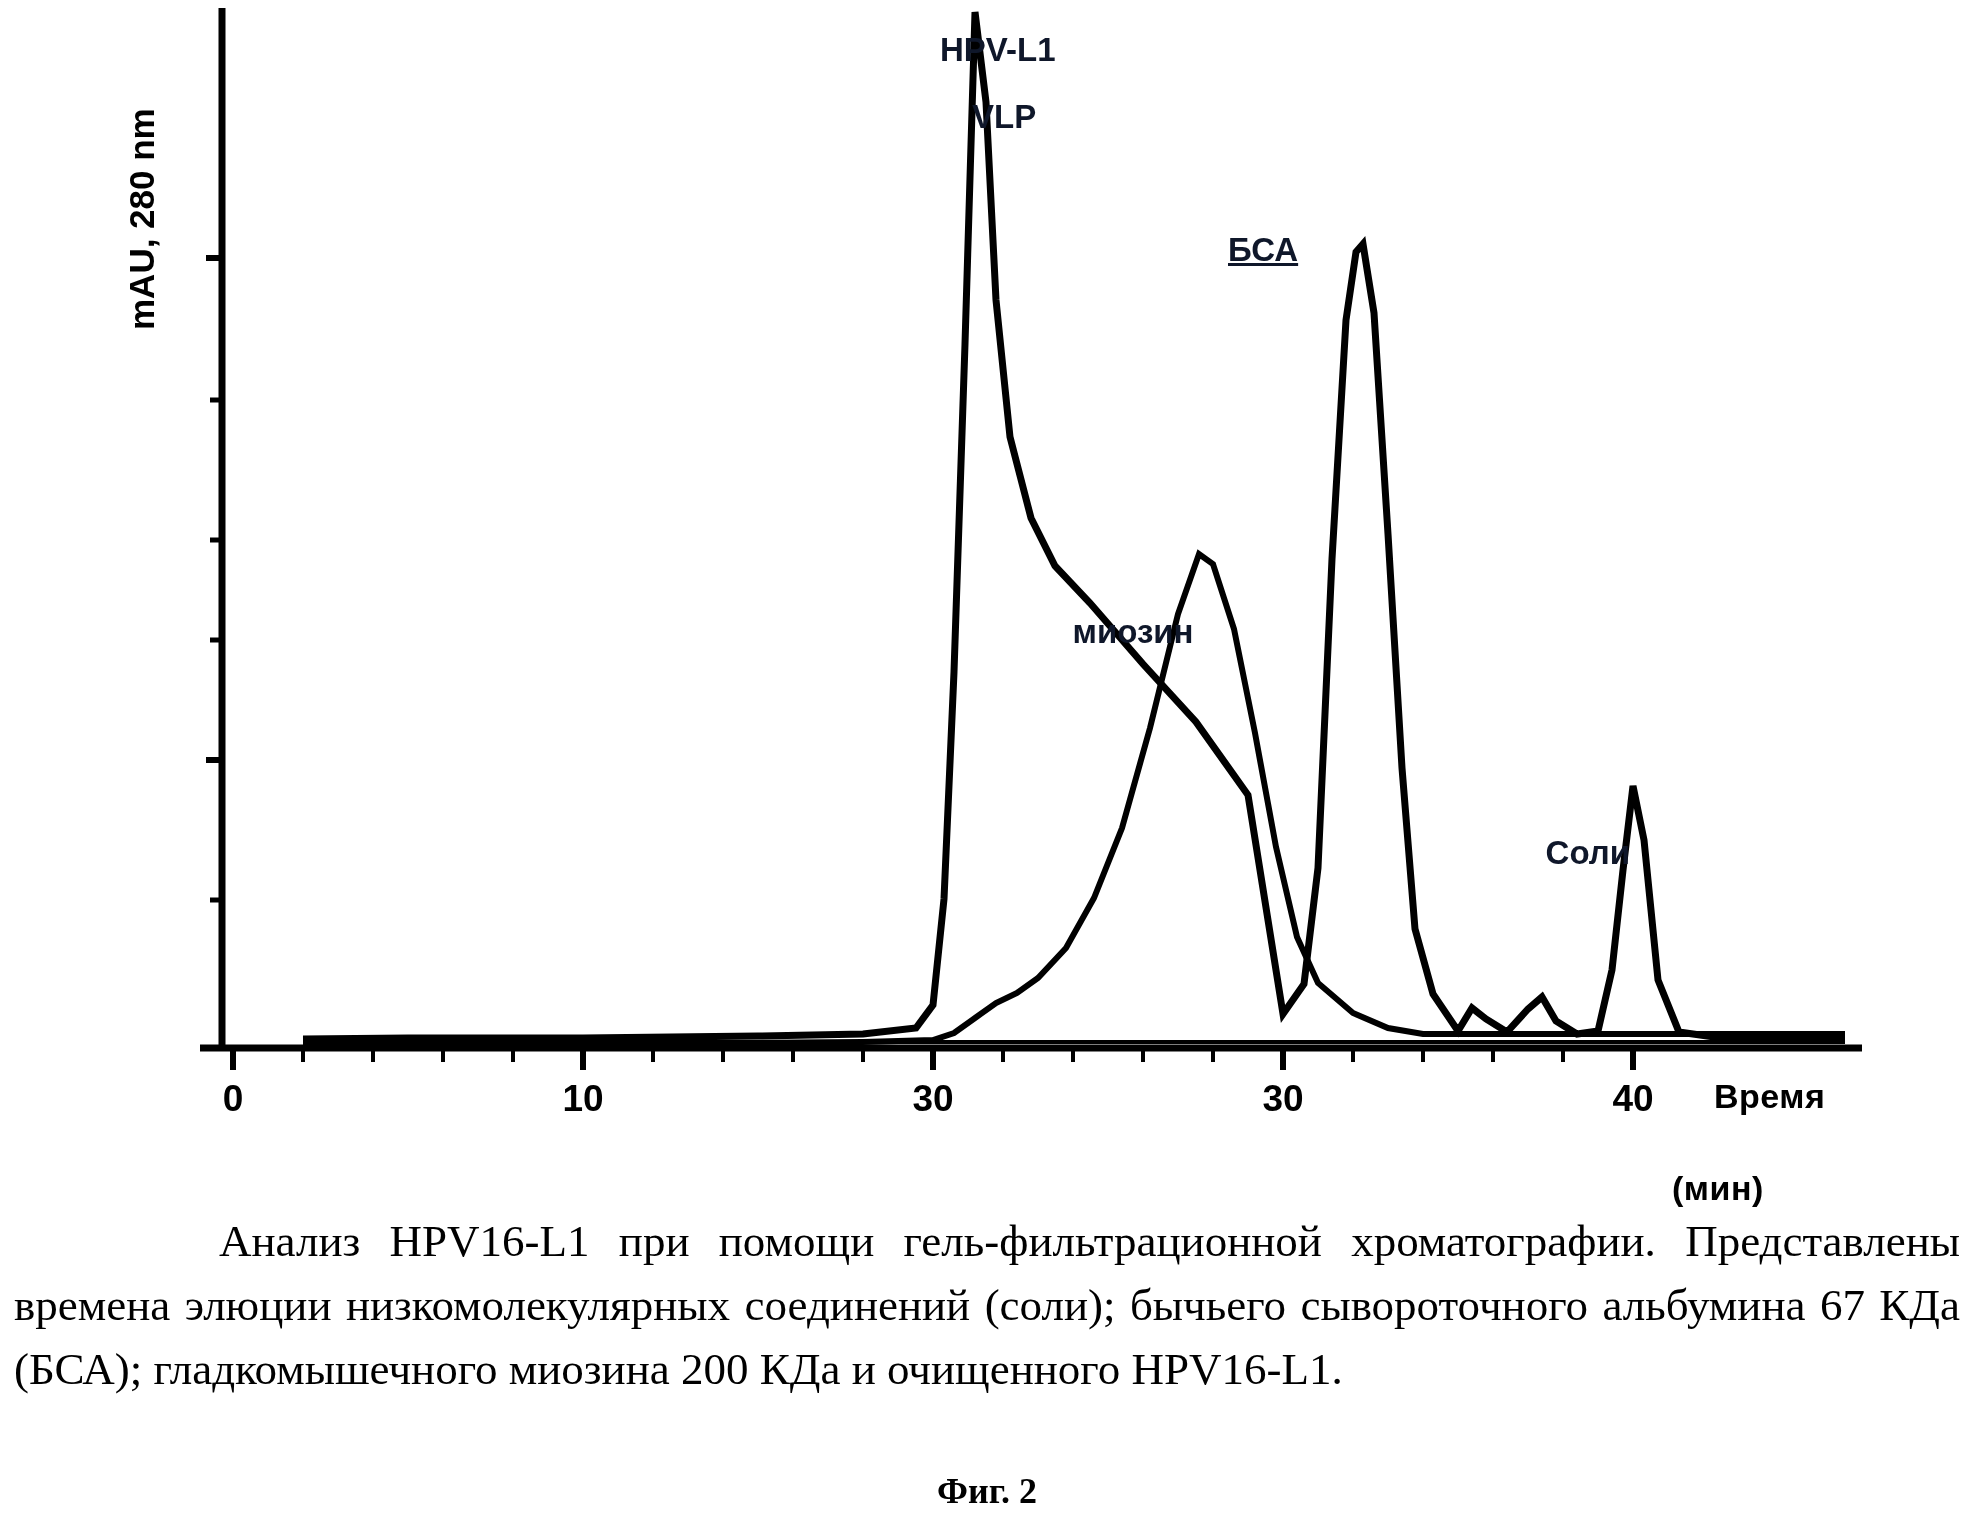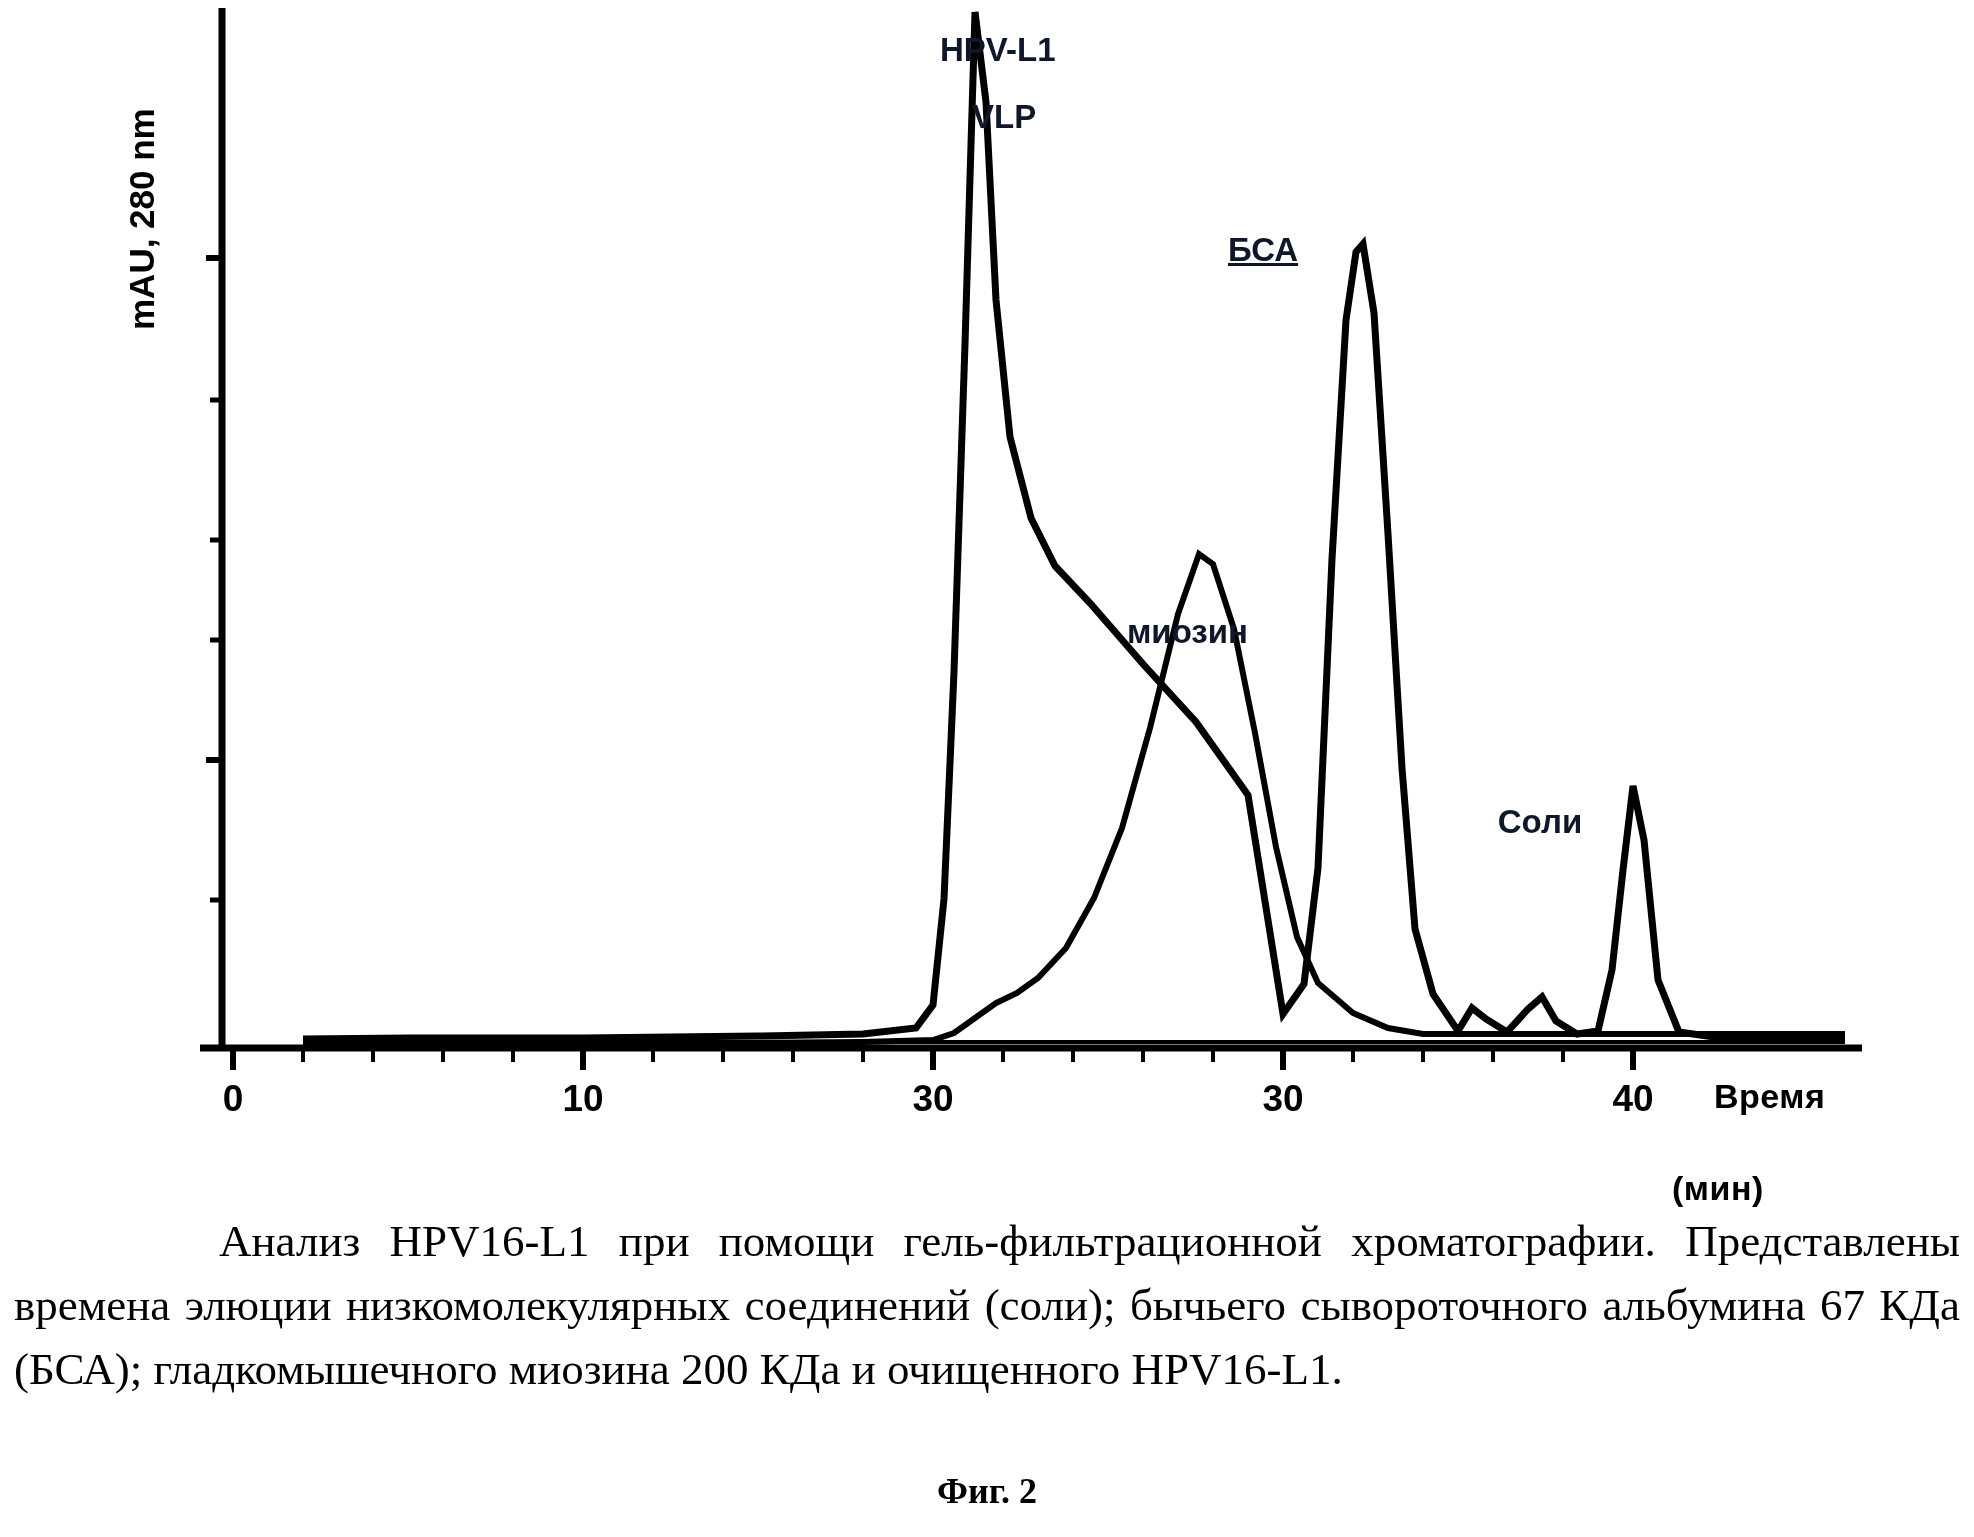--- a/index.html
+++ b/index.html
@@ -189,23 +189,23 @@
     <div class="tick-label" style="left:1593px; top:1078px; width:80px;">40</div>
 
     <div class="axis-label" id="xlabel-1">Время</div>
     <div class="axis-label" id="xlabel-2">(мин)</div>
 
     <div class="peak-label" style="left:940px; top:28px; width:220px; text-align:left;">HPV-L1</div>
     <div class="peak-label" style="left:972px; top:95px; width:220px; text-align:left;">VLP</div>
 
     <div class="peak-label" style="left:1228px; top:228px; width:160px; text-align:left;text-decoration:underline;">БСА</div>
 
-    <div class="peak-label" style="left:1018px; top:610px; width:230px; text-align:right;">миозин</div>
-
-    <div class="peak-label" style="left:1450px; top:800px; width:180px; text-align:center;">Соли</div>
+    <div class="peak-label" style="left:1018px; top:610px; width:230px; text-align:center;">миозин</div>
+
+    <div class="peak-label" style="left:1450px; top:831px; width:180px; text-align:right;">Соли</div>
 
   </div>
 
   <div id="caption">
     <p>Анализ HPV16-L1 при помощи гель-фильтрационной хроматографии. Представлены времена элюции низкомолекулярных соединений (соли); бычьего сывороточного альбумина 67 КДа (БСА); гладкомышечного миозина 200 КДа и очищенного HPV16-L1.</p>
   </div>
 
   <div id="fig-number">Фиг. 2</div>
 
 </div>

